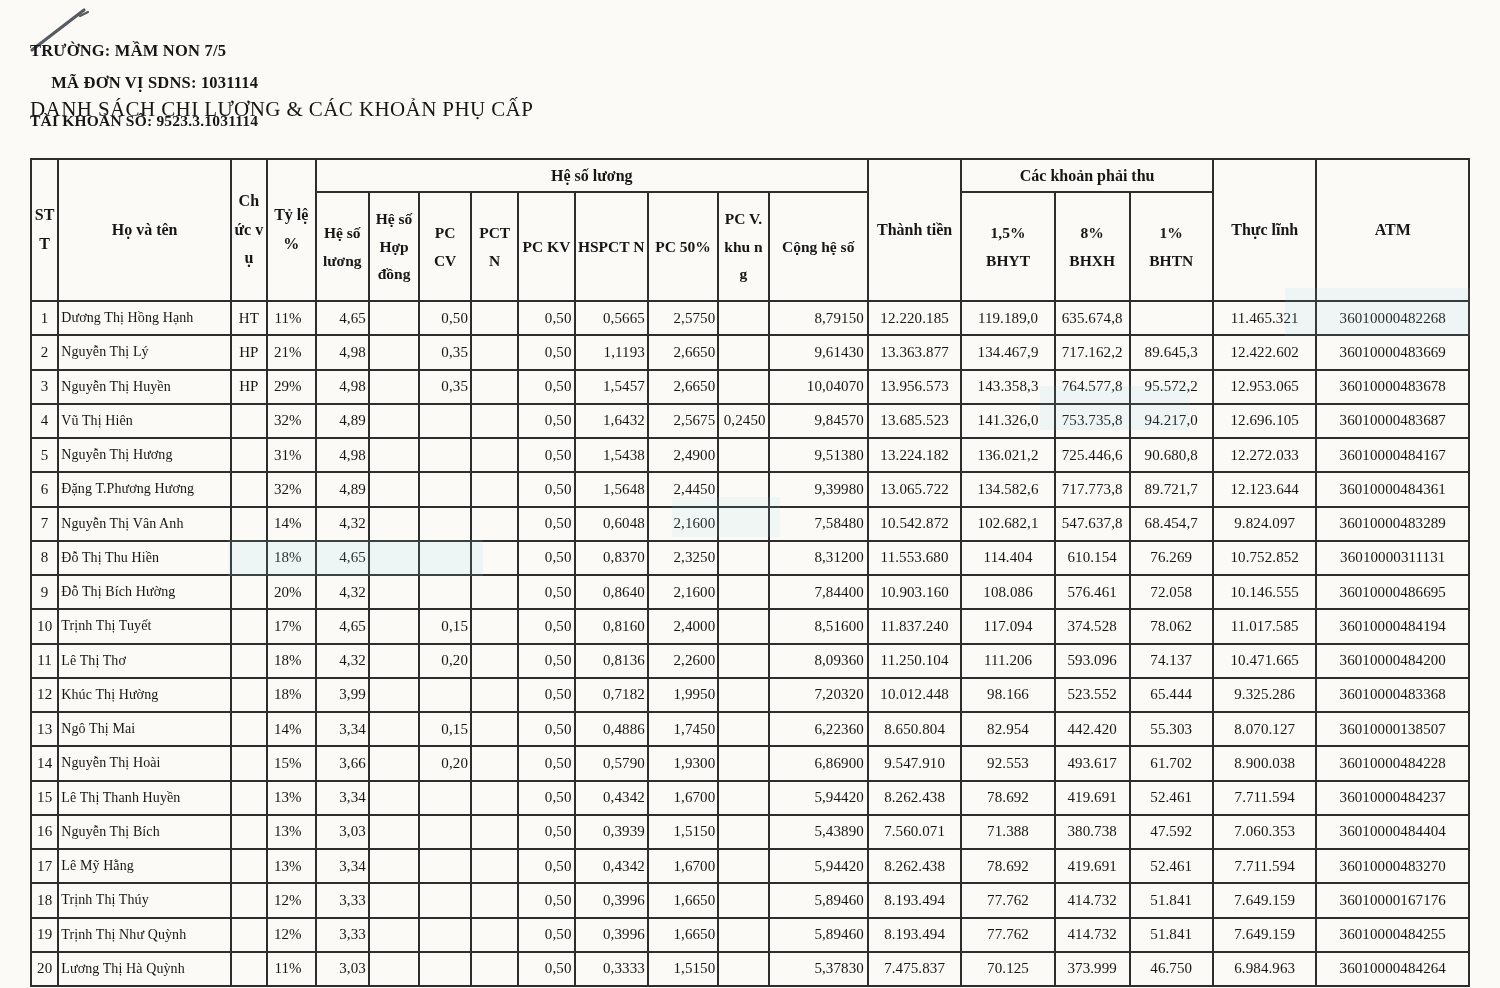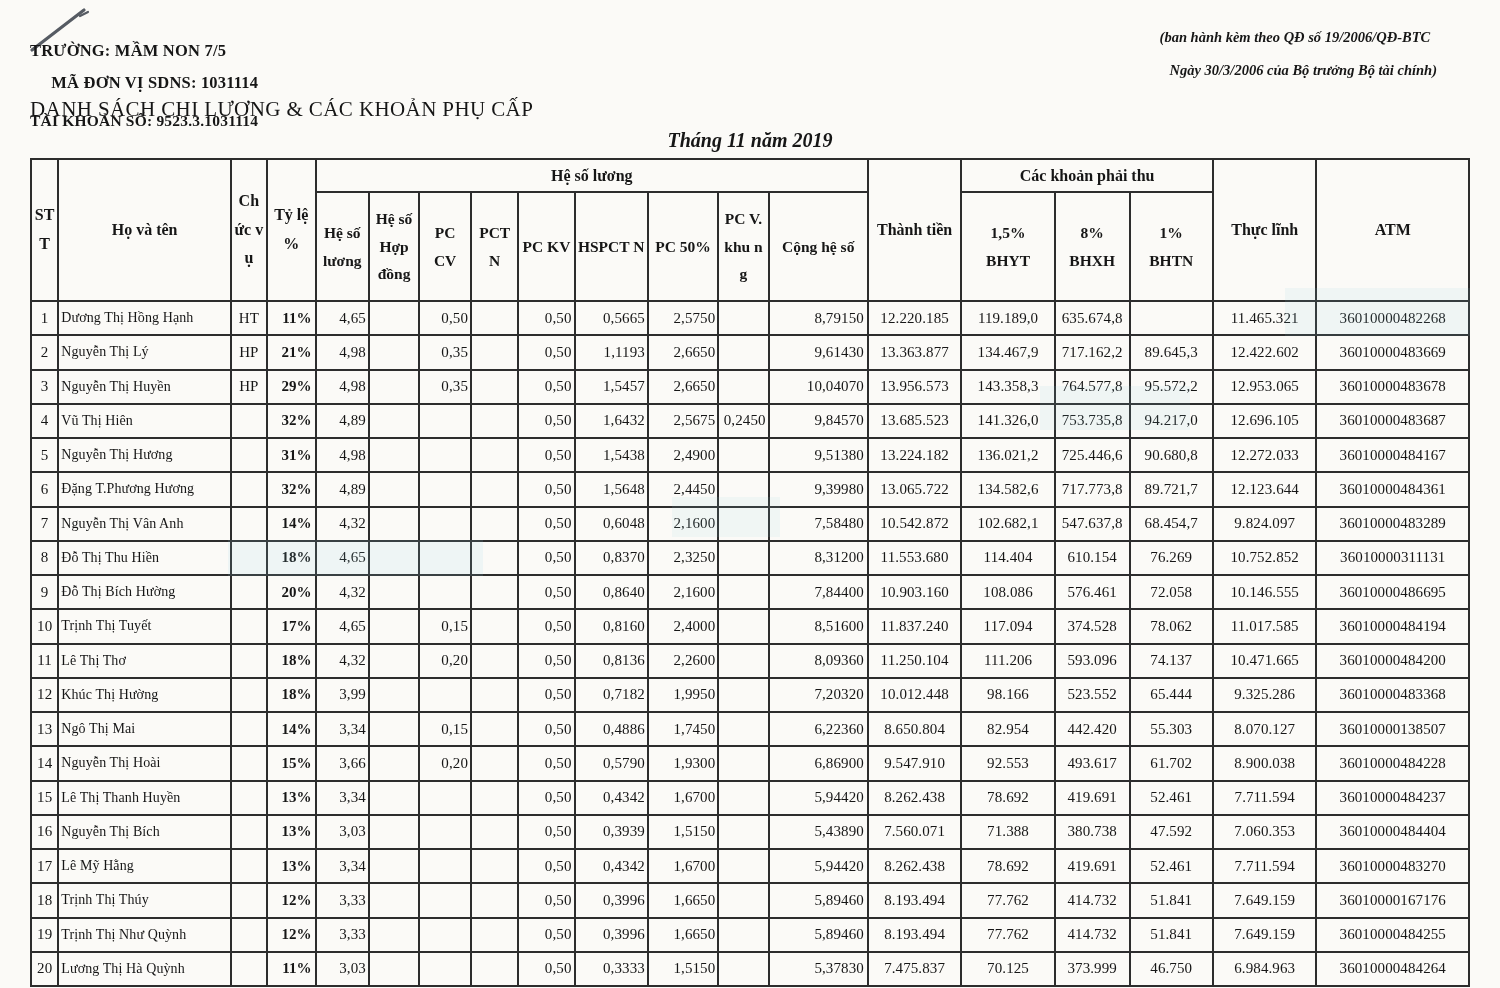--- a/index.html
+++ b/index.html
@@ -55,47 +55,42 @@
   tbody tr{height:34.25px;}
   tbody td{
     border-top:none;border-bottom:1.5px dotted #4d4d4d;
     vertical-align:middle;white-space:nowrap;
     font-size:15px;letter-spacing:.1px;
   }
   tbody tr:first-child td{border-top:2px solid #2d2d2d;}
   .a-c{text-align:center;}
   .a-l{text-align:left;padding-left:6px;}
   .a-r{text-align:right;padding-right:5px;}
-  tbody td:nth-child(4){padding-right:3px;font-weight:bold;}
+  tbody td:nth-child(4){padding-right:13px;}
   tbody td:nth-child(13){padding-right:3px;}
   tbody td:nth-child(2){font-size:14px;margin-top:11px;}
 </style>
 </head>
 <body>
 
 <div class="page">
 
   <svg class="pen-mark" width="80" height="55">
     <line x1="10" y1="47" x2="62" y2="7" stroke="#565b63" stroke-width="3.2" stroke-linecap="round"></line>
     <line x1="58" y1="13" x2="66" y2="9" stroke="#565b63" stroke-width="2.2" stroke-linecap="round"></line>
   </svg>
 
   <div class="hdr-left">
     <div class="l1">TRƯỜNG: MẦM NON 7/5</div>
     <div class="l2">MÃ ĐƠN VỊ SDNS: 1031114</div>
     <div class="l3">TÀI KHOẢN SỐ: 9523.3.1031114</div>
   </div>
 
-  <div class="hdr-right">
-    <div>(ban hành kèm theo QĐ số 19/2006/QĐ-BTC</div>
-    <div>Ngày 30/3/2006 của Bộ trưởng Bộ tài chính)</div>
-  </div>
 
   <div class="doc-title">DANH SÁCH CHI LƯƠNG &amp; CÁC KHOẢN PHỤ CẤP</div>
-  <div class="doc-subtitle">Tháng 11 năm 2019</div>
 
   <table class="salary">
     <colgroup>
       <col style="width:1.9%">
         <col style="width:12.0%">
         <col style="width:2.5%">
       <col style="width:3.4%">
         <col style="width:3.7%">
         <col style="width:3.5%">
       <col style="width:3.6%">

